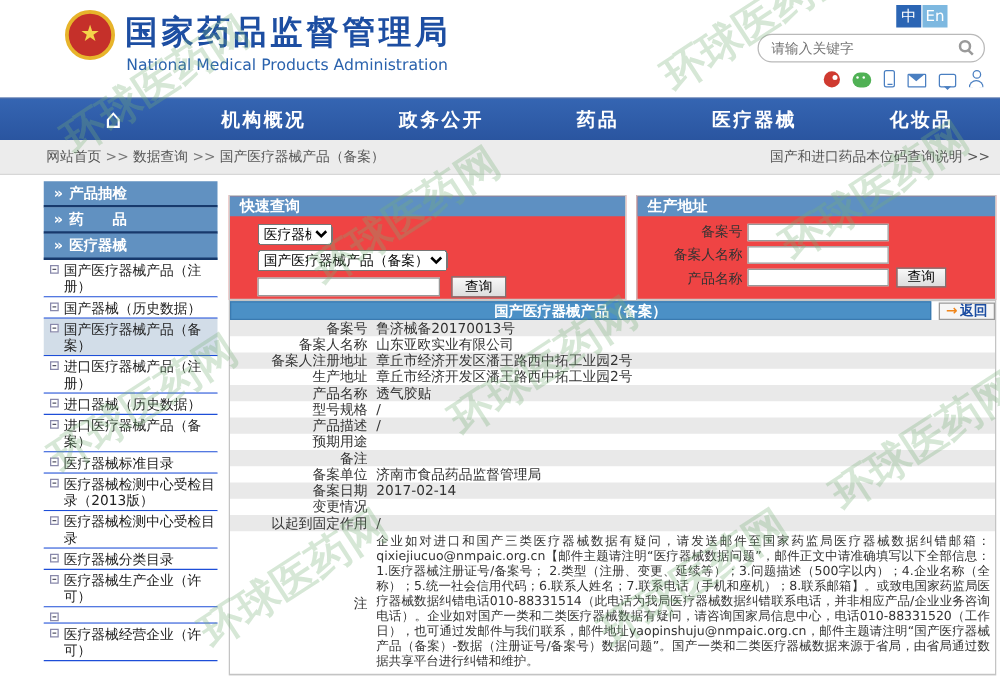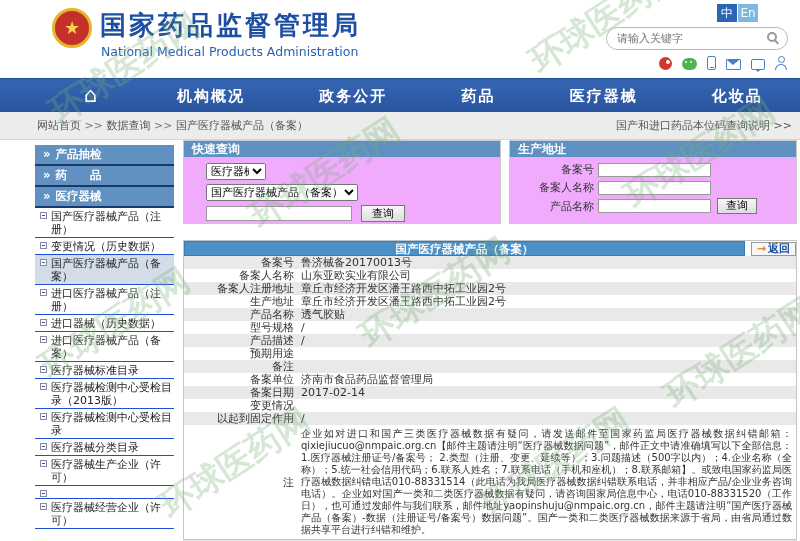--- a/index.html
+++ b/index.html
@@ -86,21 +86,21 @@
   .side-row.header .bullet::before { content:"\00bb"; margin-right:5px; }
   .side-row.item { background:#fff; color:#222; font-size:11px; line-height:13px;
                    padding:1.5px 0 1.5px 5px; border-bottom:1px solid #1d4ed8; }
   .side-row.item.active { background:#d2dde8; }
   .side-row.item .bullet { width:7px; height:7px; border:1px solid #88a; background:#fff;
                            display:inline-block; margin:2px 4px 0 0; position:relative; flex-shrink:0; }
   .side-row.item .bullet::after { content:""; position:absolute; left:1px; right:1px; top:2px;
                                   border-top:1px solid #556; }
 
   
-  .panel { position:absolute; top:140px; background:#f0abfc; border:1px solid #c9c9c9; height:84px; }
+  .panel { position:absolute; top:156px; background:#ef4444; border:1px solid #c9c9c9; height:84px; }
   .quick-panel { left:183px; width:318px; }
   .adv-panel { left:509px; width:288px; }
   .panel-head { height:16px; background:#5e90c2; color:#fff; font-size:12px; font-weight:bold;
                 line-height:16px; padding-left:8px; }
   .qp-body { padding:6px 0 0 22px; }
   .qp-body select { display:block; font-size:11px; height:17px; margin-bottom:4px;
                     font-family:"DejaVu Sans","Liberation Sans",sans-serif; }
   .qp-cat { width:60px; }
   .qp-type { width:152px; }
   .qp-row3 { display:flex; align-items:center; }
@@ -221,21 +221,21 @@
         <span class="lbl">医疗器械</span>
       </div>
 
       <div class="side-row item">
         <span class="bullet"></span>
         <span class="lbl">国产医疗器械产品（注册）</span>
       </div>
 
       <div class="side-row item">
         <span class="bullet"></span>
-        <span class="lbl">变更情况（历史数据）</span>
+        <span class="lbl">国产器械（历史数据）</span>
       </div>
 
       <div class="side-row item active">
         <span class="bullet"></span>
         <span class="lbl">国产医疗器械产品（备案）</span>
       </div>
 
       <div class="side-row item">
         <span class="bullet"></span>
         <span class="lbl">进口医疗器械产品（注册）</span>

